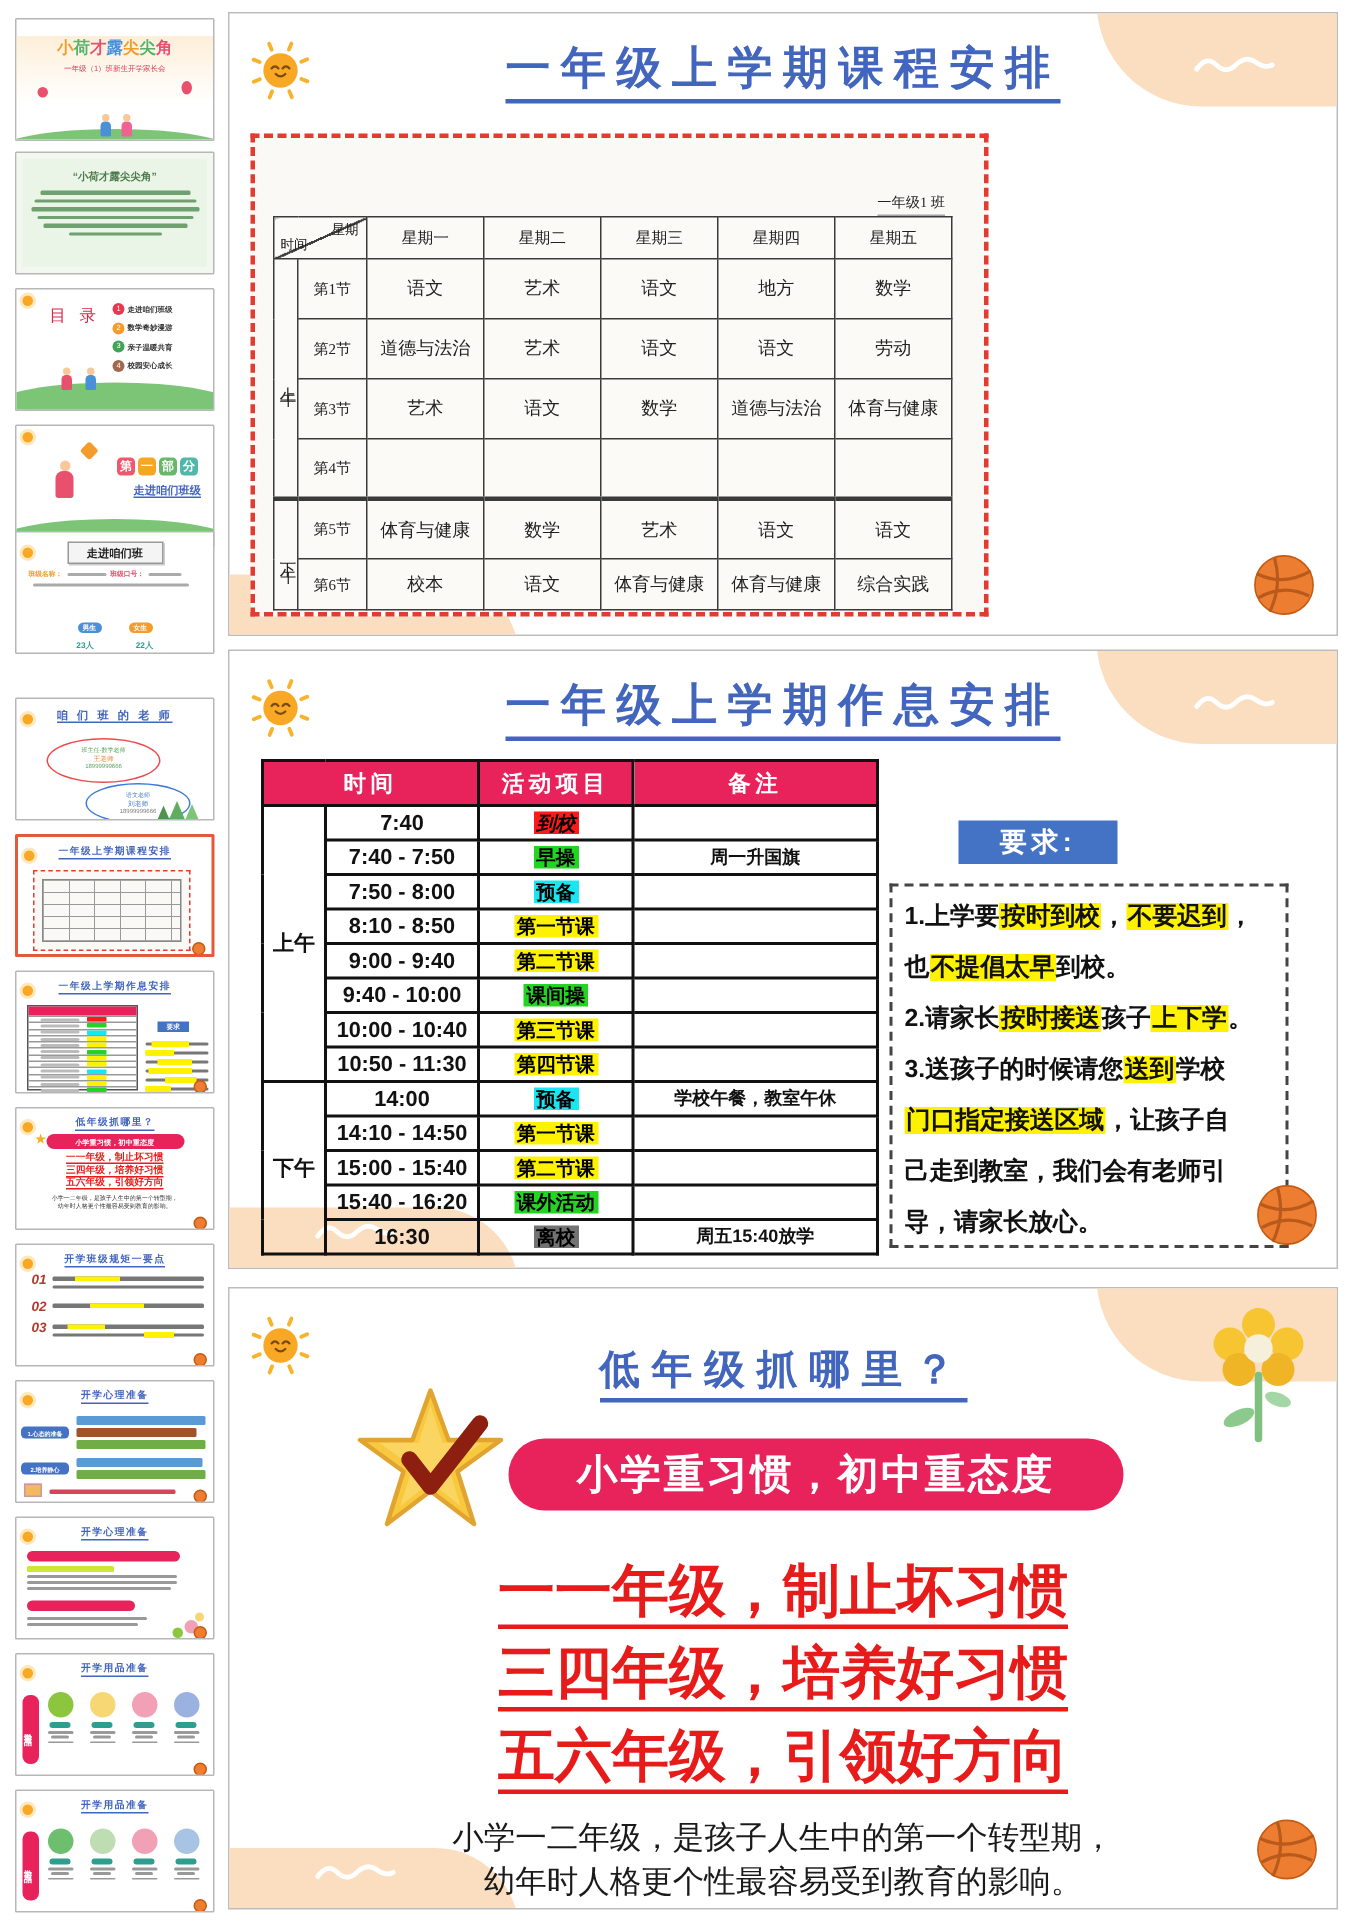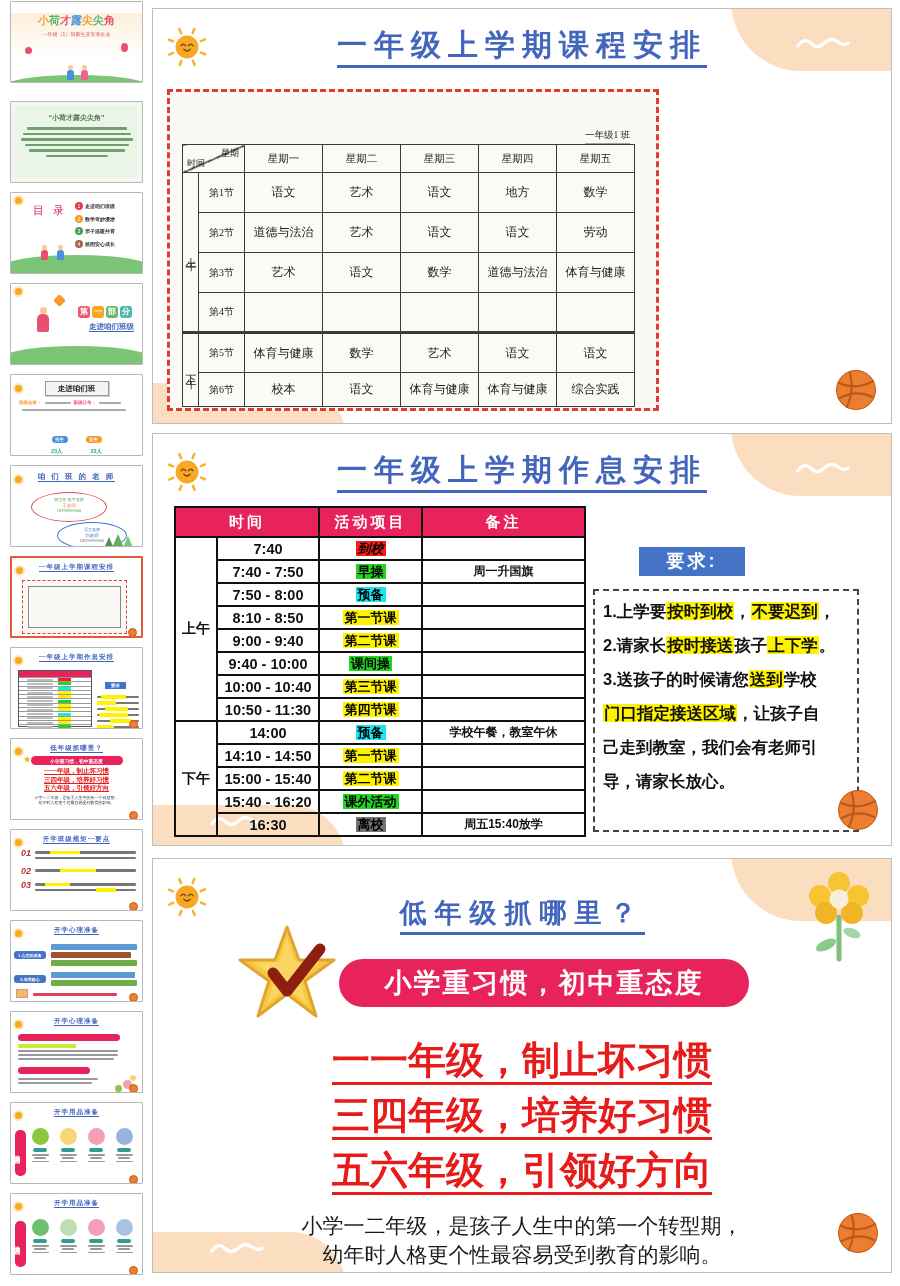--- a/index.html
+++ b/index.html
@@ -211,21 +211,21 @@
 .red-line span{border-bottom:3px solid var(--red-text);padding-bottom:1px}
 .s3-body{position:absolute;top:352px;left:0;right:0;text-align:center;font-size:21px;
   color:#1a1a1a;line-height:29px}
 .flower{position:absolute;right:20px;top:12px;width:64px;height:96px}
 </style>
 </head>
 <body>
 
 <div id="app">
   <aside id="sidebar">
-      <div class="thumb" style="top: 1px;">
+      <div class="thumb" style="top: 12px;">
         <div class="th-cover">
       <div class="th-cover-title"><span style="color:#F59B2C">小</span><span style="color:#58B368">荷</span><span style="color:#E8506E">才</span><span style="color:#4A90D9">露</span><span style="color:#F59B2C">尖</span><span style="color:#58B368">尖</span><span style="color:#E8506E">角</span></div>
       <div class="th-cover-sub">一年级（1）班新生开学家长会</div>
       <span class="th-balloon"></span>
           <span class="th-lolli"></span>
       <div class="th-hill"></div>
       <span class="th-kid" style="left:56px;background:#4A90D9"></span>
       <span class="th-kid" style="left:70px;background:#F06292"></span>
         </div>
       </div>
@@ -270,21 +270,21 @@
       <div class="thumb" style="top: 283px;">
         <div class="th-part">
           <span class="th-sun"></span>
       <div class="th-part-chars"><span style="background:#F0566E">第</span><span style="background:#F5A623">一</span><span style="background:#67B868">部</span><span style="background:#4FB8A8">分</span></div>
       <div class="th-part-sub"><span>走进咱们班级</span></div>
       <span class="th-kite"></span>
           <div class="th-hill"></div>
           <span class="th-girl"></span>
         </div>
       </div>
-      <div class="thumb" style="top: 374px;">
+      <div class="thumb" style="top: 354px;">
         <div class="th-class">
           <span class="th-sun"></span>
       <div class="th-class-title">走进咱们班</div>
       <div class="th-line">
             <b style="color:#F59B2C">班级名称：</b>
             <i class="bar" style="width:26px"></i>
             <b style="color:#E8506E">班级口号：</b>
             <i class="bar" style="width:22px"></i>
           </div>
       <div class="th-line">
@@ -764,20 +764,21 @@
             <tr>
               <td class="tt-time">16:30</td>
               <td class="tt-act"><span class="hl" style="background: #737373;">离校</span></td>
               <td class="tt-note">周五15:40放学</td>
             </tr>
           </tbody>
         </table>
       <div class="req-title">要求:</div>
       <div class="req-box" id="req-box">
           <div class="req-line"><span>1.上学要</span><span class="hl-y">按时到校</span><span>，</span><span class="hl-y">不要迟到</span><span>，</span></div>
+          <div class="req-line"><span>也</span><span class="hl-y">不提倡太早</span><span>到校。</span></div>
           <div class="req-line"><span>2.请家长</span><span class="hl-y">按时接送</span><span>孩子</span><span class="hl-y">上下学</span><span>。</span></div>
           <div class="req-line"><span>3.送孩子的时候请您</span><span class="hl-y">送到</span><span>学校</span></div>
           <div class="req-line"><span class="hl-y">门口指定接送区域</span><span>，让孩子自</span></div>
           <div class="req-line"><span>己走到教室，我们会有老师引</span></div>
           <div class="req-line"><span>导，请家长放心。</span></div>
         </div>
       <div class="basketball bb2"><svg viewBox="0 0 40 40">
             <circle cx="20" cy="20" r="18.5" fill="#ED7D31" stroke="#C55A11" stroke-width="1"></circle>
   <path d="M3 13 Q20 21 37 11" fill="none" stroke="#B85A1B" stroke-width="2"></path>
   <path d="M4 28 Q20 19 36 27" fill="none" stroke="#B85A1B" stroke-width="2"></path>

